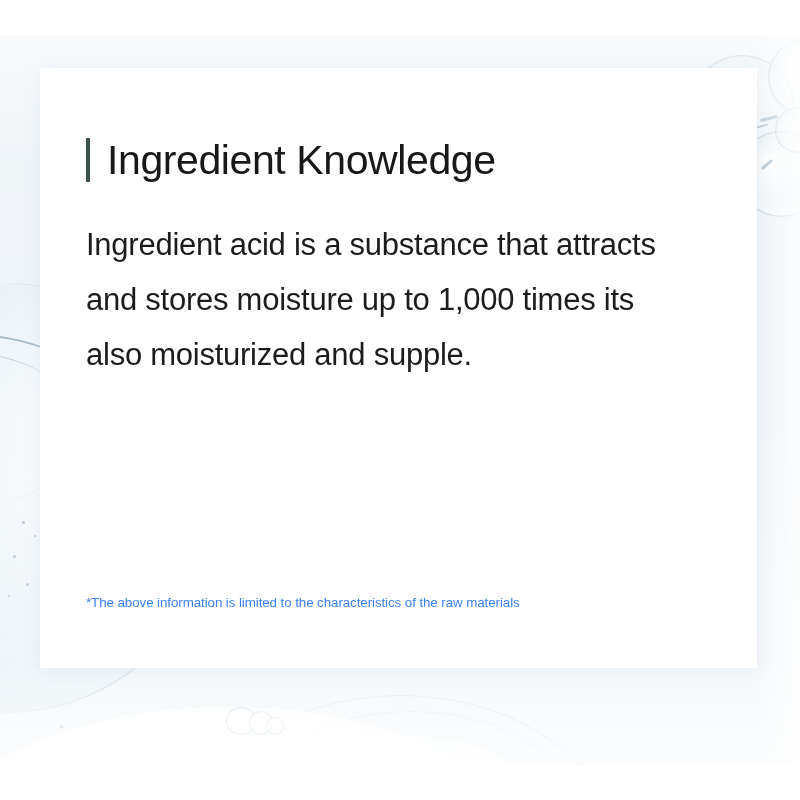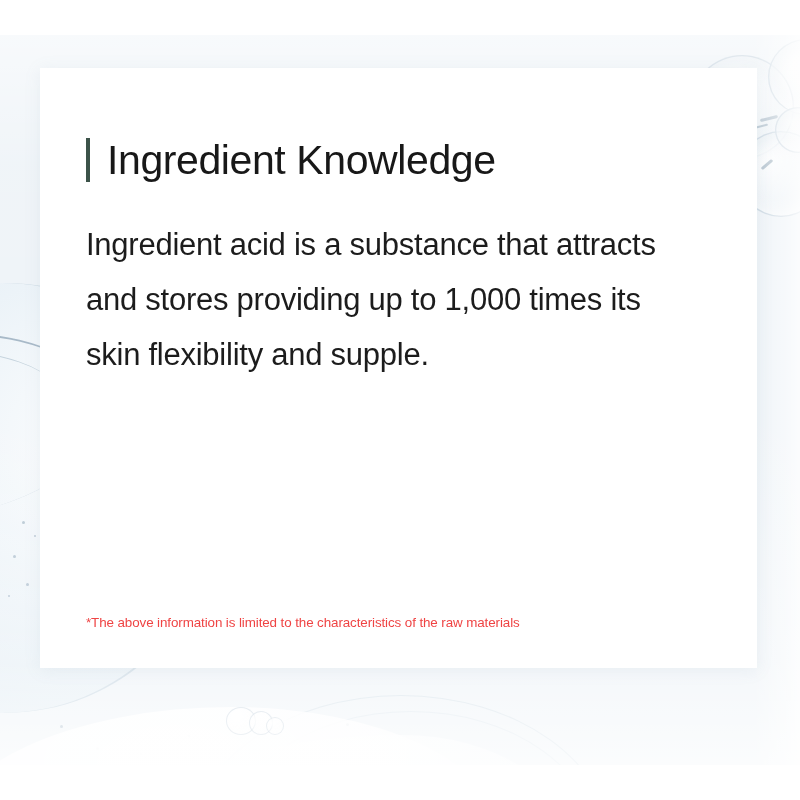--- a/index.html
+++ b/index.html
@@ -275,24 +275,23 @@
     white-space: nowrap;
   }
 
   
   .footnote {
     position: absolute;
     left: 46px;
     top: 527px;
     font-size: 13.4px;
     font-weight: 400;
-    color: #ef4444;
+    color: #3b82f6;
     letter-spacing: -0.1px;
     white-space: nowrap;
-    margin-top: 20px;
   }
 </style>
 </head>
 <body>
 
 <div class="canvas">
 
   <div class="bg-plate">
 
     <div class="bubble bub-a"></div>
@@ -337,20 +336,20 @@
 
   <div class="card">
 
     <div class="title-row">
       <span class="title-bar"></span>
       <span class="title-text">Ingredient Knowledge</span>
     </div>
 
     <div class="body-copy">
       <div class="body-line">Ingredient acid is a substance that attracts</div>
-      <div class="body-line">and stores providing up to 1,000 times its</div>
-      <div class="body-line">skin flexibility and supple.</div>
+      <div class="body-line">and stores moisture up to 1,000 times its</div>
+      <div class="body-line">also moisturized and supple.</div>
     </div>
 
     <div class="footnote">*The above information is limited to the characteristics of the raw materials</div>
   </div>
 
 </div>
 
 </body></html>

